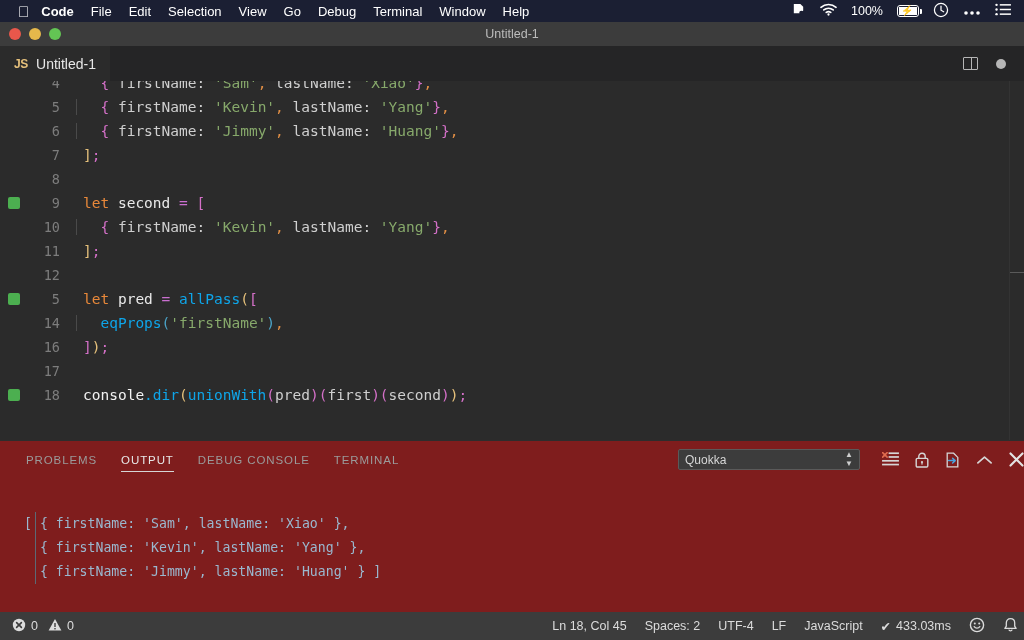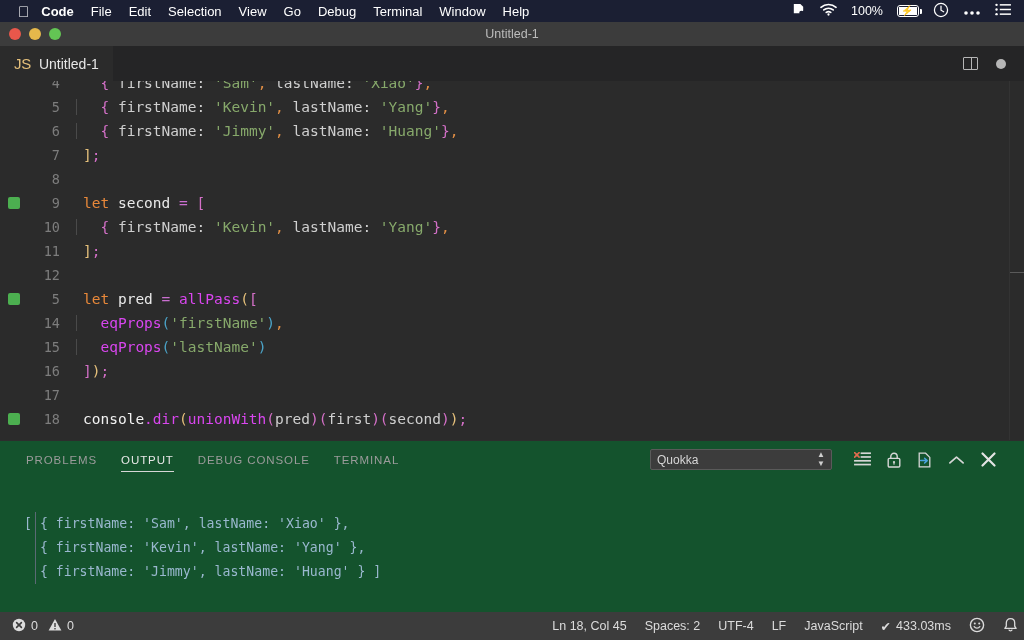--- a/index.html
+++ b/index.html
@@ -51,21 +51,21 @@
 
   
   .tabbar {
     position:absolute; top:46px; left:0; width:1024px; height:35px;
     background:#252526; display:flex; align-items:stretch;
   }
   .tab {
     display:flex; align-items:center; gap:8px; padding:0 14px;
     background:#2b2b2b; color:#e7e7e7; font-size:14px;
   }
-  .tab .jsicon { color:#e5c07b; font-size:15px; font-weight:normal; letter-spacing:-.3px; }
+  .tab .jsicon { color:#e5c07b; font-size:12px; font-weight:bold; letter-spacing:-.3px; }
   .tabbar .grow { flex:1; }
   .tabactions { display:flex; align-items:center; gap:18px; padding-right:18px; }
   .split-icon { width:15px; height:13px; border:1.4px solid #b6b6b6; border-radius:1px; position:relative; }
   .split-icon:after { content:''; position:absolute; left:50%; top:0; bottom:0; width:1.4px; background:#b6b6b6; }
   .dot-icon { width:10px; height:10px; border-radius:50%; background:#b6b6b6; }
 
   
   .editor {
     position:absolute; top:81px; left:0; width:1024px; height:359px;
     background:#2b2b2b; overflow:hidden;
@@ -79,48 +79,48 @@
   .code { position:relative; padding-left:7px; }
   .iguide { position:absolute; left:0px; top:0; bottom:0; width:1px; background:#4a4a4a; }
   .scroll-v { position:absolute; right:0; top:0; width:14px; height:359px; }
   .scroll-shadow { position:absolute; right:0; top:191px; width:14px; height:1px; background:#5a5a5a; }
   .ovr-line { position:absolute; right:14px; top:0; bottom:0; width:1px; background:#333; }
 
   
   .t-kw { color:#e8883a; }
   .t-var { color:#e9e9e9; }
   .t-op { color:#ca6fd0; }
-  .t-fn { color:#d946ef; }
+  .t-fn { color:#0ea5e9; }
   .t-prop { color:#cfcfcf; }
   .t-str { color:#87a96b; }
   .t-punc-p { color:#d470c8; }
   .t-punc-y { color:#e5c07b; }
   .t-punc-c { color:#4ba3c7; }
   .t-comma { color:#e08e45; }
   .t-white { color:#f2f2f2; }
 
   
   .panel {
     position:absolute; top:440px; left:0; width:1024px; height:172px;
-    background:#14532d; border-top:1px solid #2d2d2d;
+    background:#7f1d1d; border-top:1px solid #2d2d2d;
   }
   .panel-head {
     height:37px; display:flex; align-items:center; padding-left:26px;
     position:relative;
   }
   .ptab {
     color:#9b9b9b; font-size:11.5px; letter-spacing:.9px; margin-right:24px;
     position:relative; height:37px; display:flex; align-items:center; text-transform:uppercase;
   }
   .ptab.active { color:#e7e7e7; }
   .ptab.active:after {
     content:''; position:absolute; left:0; right:0; bottom:6px; height:1.5px; background:#d6d6d6;
   }
   .panel-actions {
-    position:absolute; right:28px; top:0; height:37px; display:flex; align-items:center; gap:16px;
+    position:absolute; right:0; top:0; height:37px; display:flex; align-items:center; gap:16px;
   }
   .pselect {
     width:182px; height:21px; background:#3c3c3c; border:1px solid #5a5a5a; border-radius:2px;
     color:#d6d6d6; font-size:12px; display:flex; align-items:center; padding:0 6px;
     position:relative; margin-right:6px;
   }
   .pselect .arrows { position:absolute; right:6px; font-size:8px; line-height:1.05; color:#cfcfcf; text-align:center; }
   .picon { color:#d6d6d6; display:flex; align-items:center; justify-content:center; }
 
   .output {
@@ -237,21 +237,20 @@
         <div class="row"><div class="gutter"><span class="lnum">5</span></div><div class="code"><span class="iguide"></span><span class="t-prop">  </span><span class="t-punc-p">{</span><span class="t-prop"> firstName</span><span class="t-prop">:</span><span class="t-str"> 'Kevin'</span><span class="t-comma">,</span><span class="t-prop"> lastName</span><span class="t-prop">:</span><span class="t-str"> 'Yang'</span><span class="t-punc-p">}</span><span class="t-comma">,</span></div></div>
         <div class="row"><div class="gutter"><span class="lnum">6</span></div><div class="code"><span class="iguide"></span><span class="t-prop">  </span><span class="t-punc-p">{</span><span class="t-prop"> firstName</span><span class="t-prop">:</span><span class="t-str"> 'Jimmy'</span><span class="t-comma">,</span><span class="t-prop"> lastName</span><span class="t-prop">:</span><span class="t-str"> 'Huang'</span><span class="t-punc-p">}</span><span class="t-comma">,</span></div></div>
         <div class="row"><div class="gutter"><span class="lnum">7</span></div><div class="code"><span class="t-punc-y">]</span><span class="t-punc-p">;</span></div></div>
         <div class="row"><div class="gutter"><span class="lnum">8</span></div><div class="code"></div></div>
         <div class="row"><div class="gutter"><span class="cov" style="background: rgb(76, 175, 80);"></span><span class="lnum">9</span></div><div class="code"><span class="t-kw">let</span><span class="t-var"> second </span><span class="t-op">=</span><span class="t-var"> </span><span class="t-punc-p">[</span></div></div>
         <div class="row"><div class="gutter"><span class="lnum">10</span></div><div class="code"><span class="iguide"></span><span class="t-prop">  </span><span class="t-punc-p">{</span><span class="t-prop"> firstName</span><span class="t-prop">:</span><span class="t-str"> 'Kevin'</span><span class="t-comma">,</span><span class="t-prop"> lastName</span><span class="t-prop">:</span><span class="t-str"> 'Yang'</span><span class="t-punc-p">}</span><span class="t-comma">,</span></div></div>
         <div class="row"><div class="gutter"><span class="lnum">11</span></div><div class="code"><span class="t-punc-y">]</span><span class="t-punc-p">;</span></div></div>
         <div class="row"><div class="gutter"><span class="lnum">12</span></div><div class="code"></div></div>
         <div class="row"><div class="gutter"><span class="cov" style="background: rgb(76, 175, 80);"></span><span class="lnum">5</span></div><div class="code"><span class="t-kw">let</span><span class="t-var"> pred </span><span class="t-op">=</span><span class="t-var"> </span><span class="t-fn">allPass</span><span class="t-punc-y">(</span><span class="t-punc-p">[</span></div></div>
         <div class="row"><div class="gutter"><span class="lnum">14</span></div><div class="code"><span class="iguide"></span><span class="t-prop">  </span><span class="t-fn">eqProps</span><span class="t-punc-c">(</span><span class="t-str">'firstName'</span><span class="t-punc-c">)</span><span class="t-comma">,</span></div></div>
-        <div class="row"><div class="gutter"><span class="lnum">15</span></div><div class="code"><span class="iguide"></span><span class="t-prop">  </span><span class="t-fn">eqProps</span><span class="t-punc-c">(</span><span class="t-str">'lastName'</span><span class="t-punc-c">)</span></div></div>
         <div class="row"><div class="gutter"><span class="lnum">16</span></div><div class="code"><span class="t-punc-p">]</span><span class="t-punc-y">)</span><span class="t-punc-p">;</span></div></div>
         <div class="row"><div class="gutter"><span class="lnum">17</span></div><div class="code"></div></div>
         <div class="row"><div class="gutter"><span class="cov" style="background: rgb(76, 175, 80);"></span><span class="lnum">18</span></div><div class="code"><span class="t-white">console</span><span class="t-fn">.dir</span><span class="t-punc-y">(</span><span class="t-fn">unionWith</span><span class="t-punc-p">(</span><span class="t-prop">pred</span><span class="t-punc-p">)</span><span class="t-punc-p">(</span><span class="t-prop">first</span><span class="t-punc-p">)</span><span class="t-punc-p">(</span><span class="t-prop">second</span><span class="t-punc-p">)</span><span class="t-punc-y">)</span><span class="t-punc-p">;</span></div></div>
       </div>
     <div class="ovr-line"></div>
     <div class="scroll-v">
       <div class="scroll-shadow"></div>
     </div>
   </div>
 

